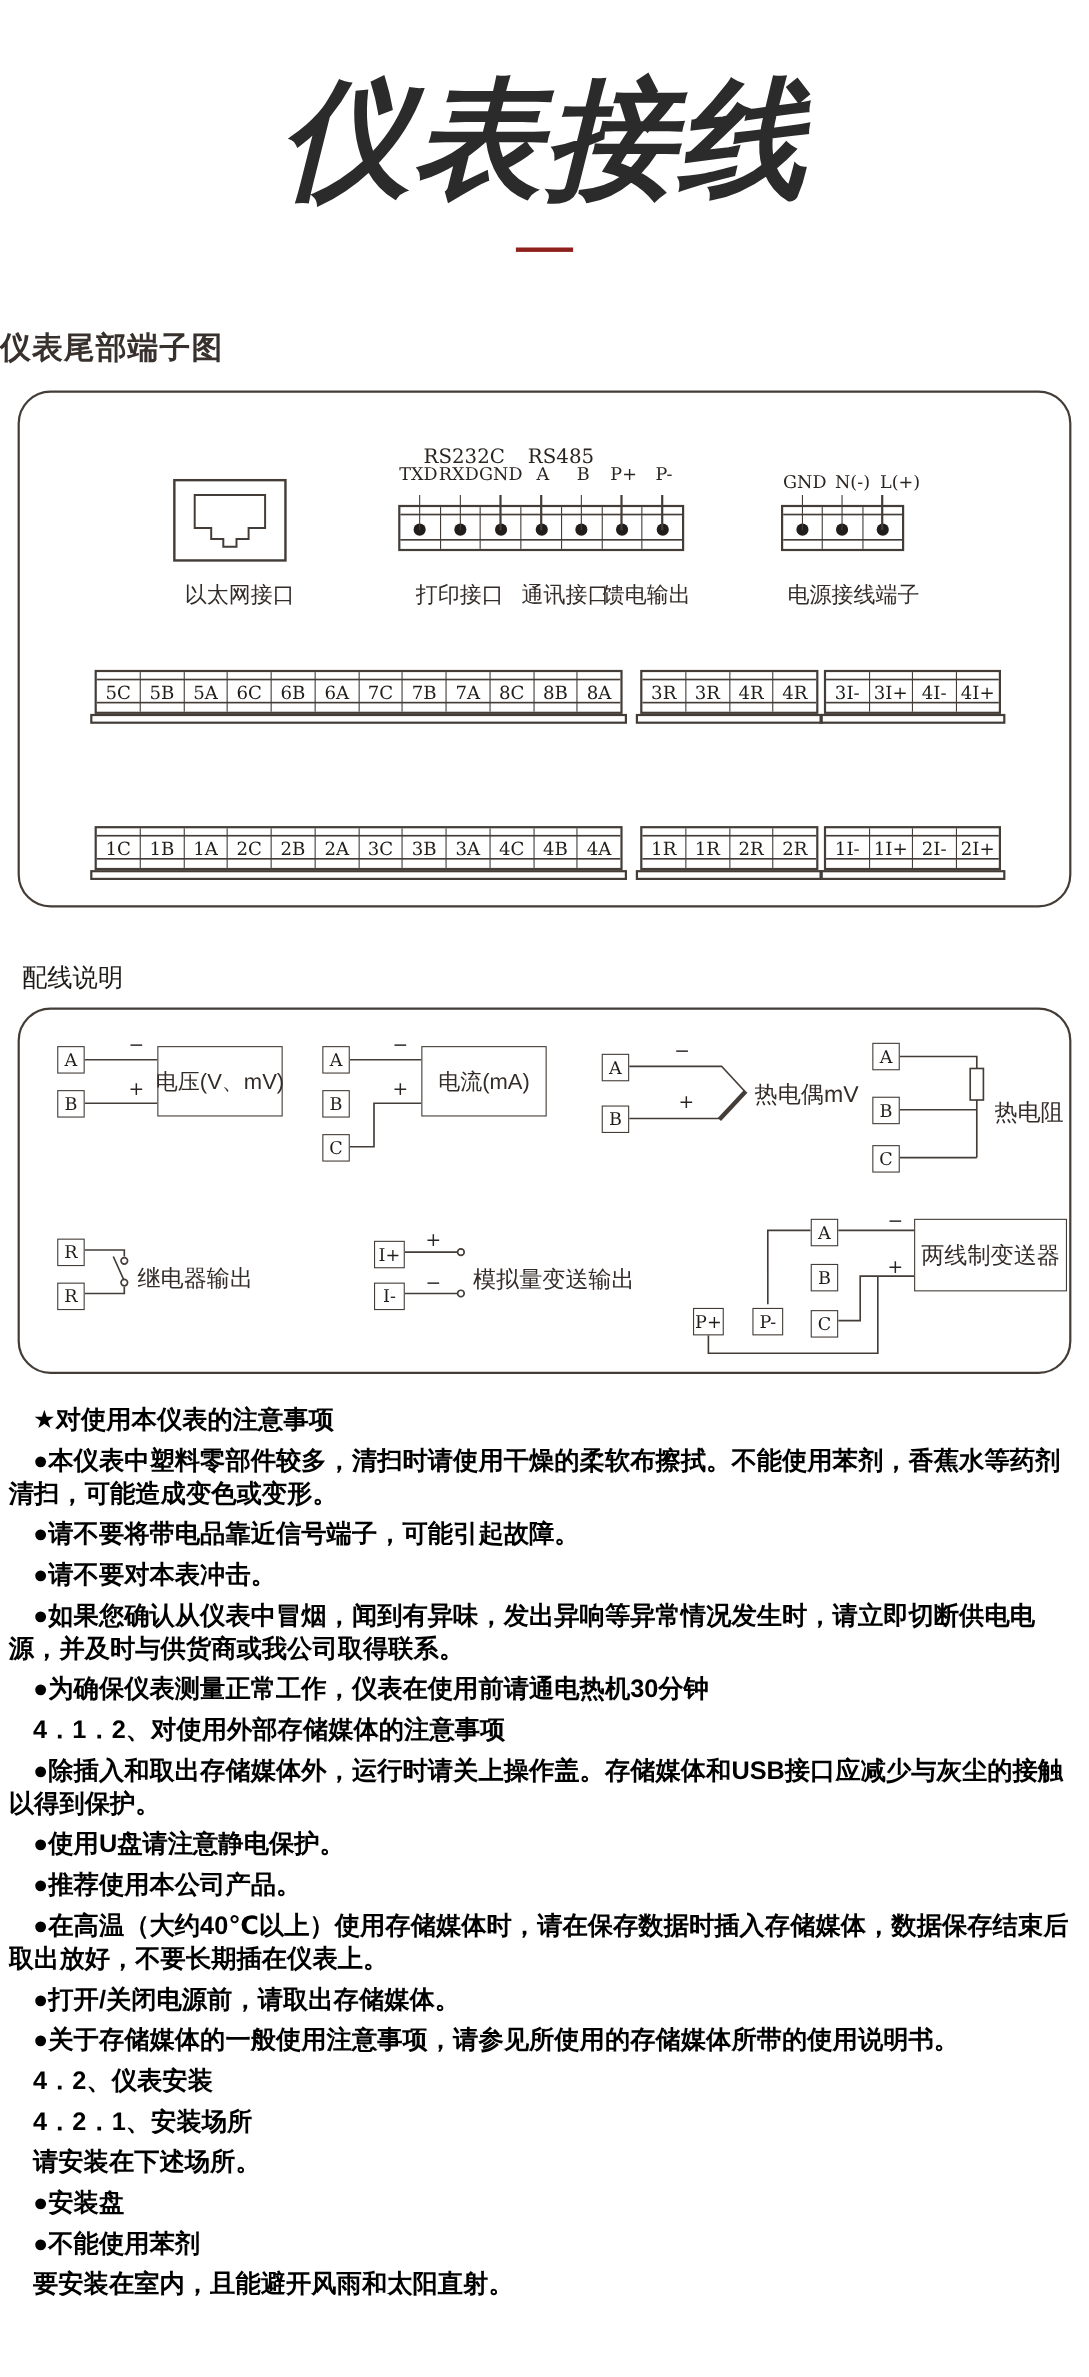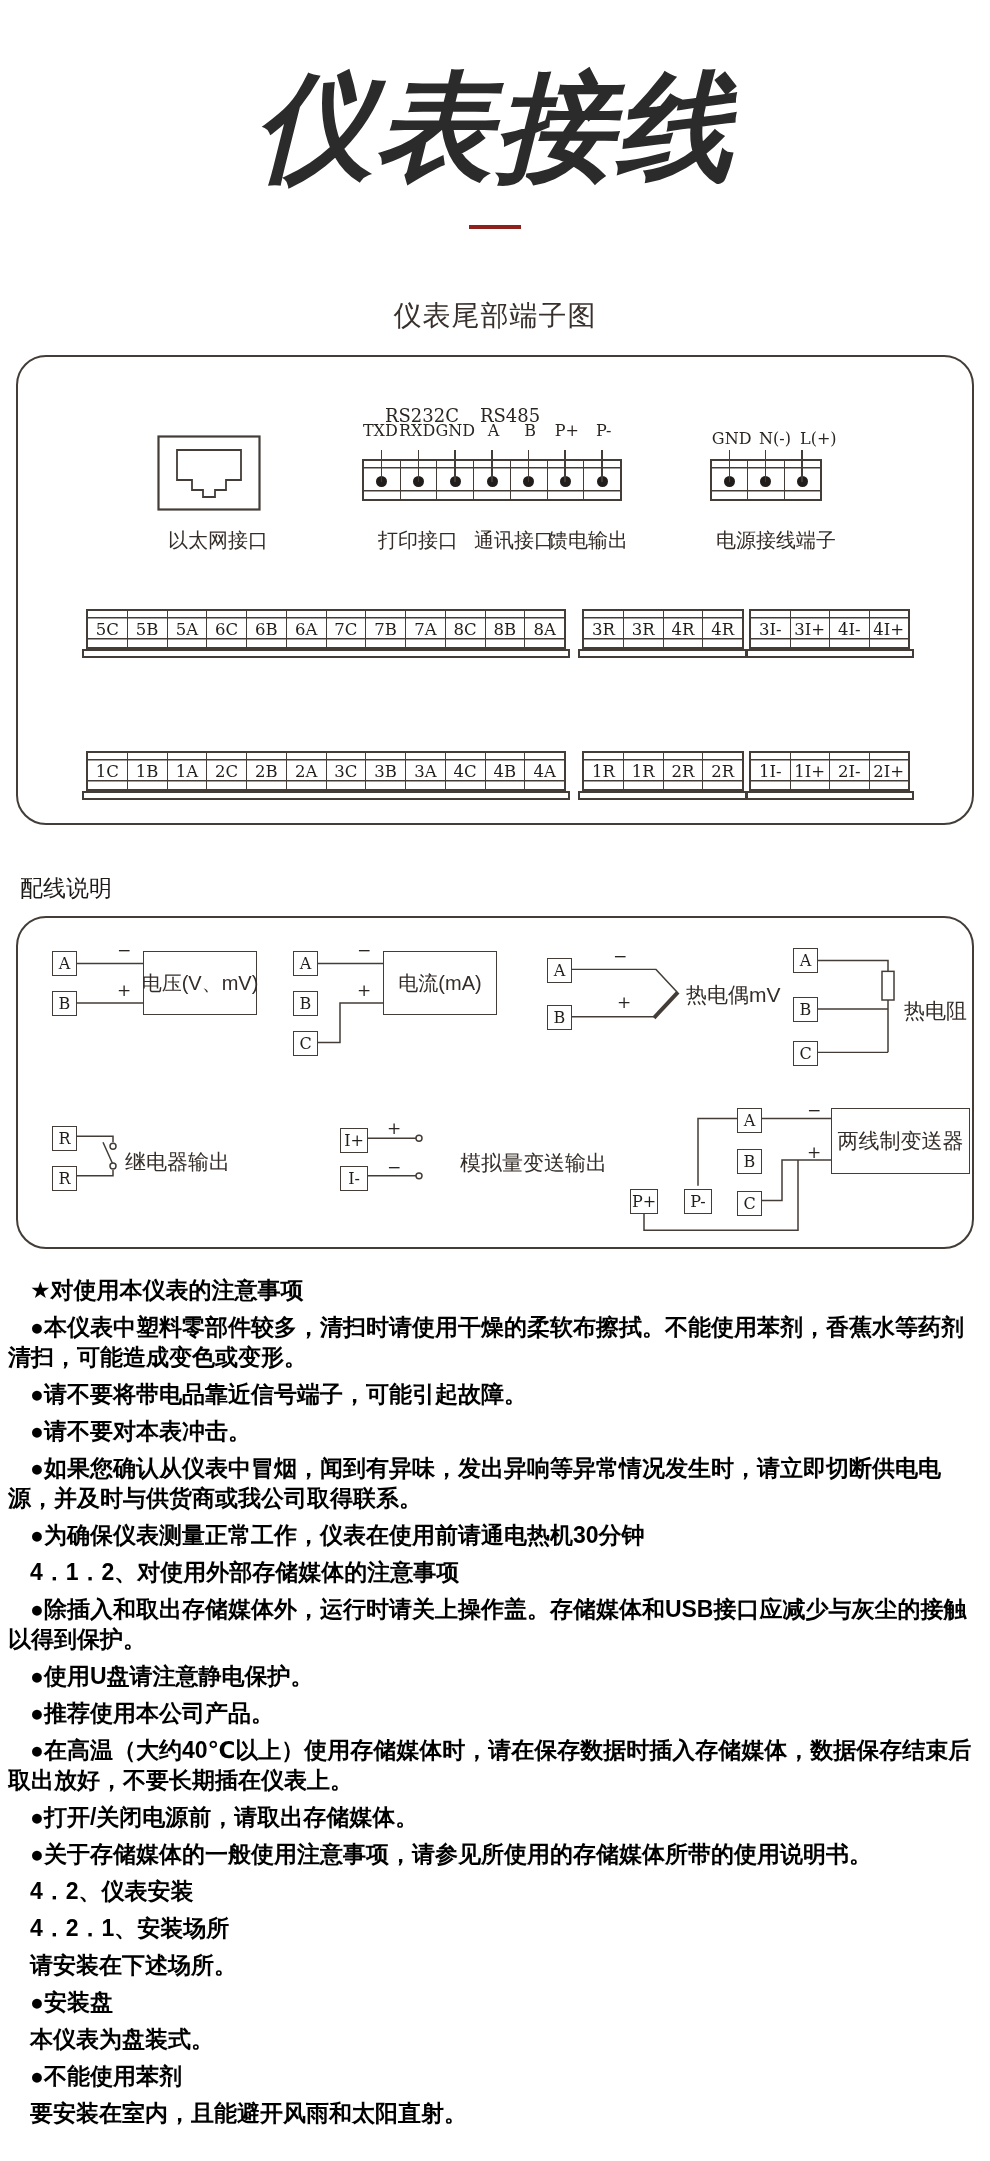--- a/index.html
+++ b/index.html
@@ -1,22 +1,22 @@
 <!DOCTYPE html>
 <html><head>
 <meta charset="utf-8">
 <style>
   html,body { margin:0; padding:0; background:#ffffff; }
   body { width:990px; font-family:"Liberation Sans","DejaVu Sans",sans-serif; color:#000; }
 
   .title { margin:64px 0 0; text-align:center; font-size:118px; line-height:1.08;
            font-weight:900; font-style:italic; letter-spacing:2px; color:#2b2b2b; }
   .divider { width:52px; height:4px; margin:34px auto 0; background:#8e211b; }
-  .subtitle { margin:70px 0 0; text-align:center; font-size:28px; line-height:1.2;
-              font-weight:400; letter-spacing:1px; color:#38302c; }
+  .subtitle { margin:70px 0 0; text-align:left; font-size:28px; line-height:1.2;
+              font-weight:700; letter-spacing:1px; color:#38302c; }
 
   .panel { position:relative; margin:22px 16px 0; border:2px solid #433c37;
            border-radius:30px; background:#fff; box-sizing:border-box; }
   #panel1 { height:470px; }
   #panel2 { height:333px; margin-top:14px; }
 
   .abs { position:absolute; }
   .ctr { text-align:center; white-space:nowrap; }
 
   
@@ -227,21 +227,21 @@
   <div class="abs dlabel" style="left:886px;top:79px;font-size:21px">热电阻</div>
 
   <div class="term" style="left:34px;top:208px">R</div>
   <div class="term" style="left:34px;top:248px">R</div>
   <div class="abs dlabel" style="left:107px;top:230px;font-size:21px">继电器输出</div>
 
   <div class="term w28" style="left:322px;top:210px">I+</div>
   <div class="term w28" style="left:322px;top:248px">I-</div>
   <div class="sign" style="left:366px;top:200px">+</div>
   <div class="sign" style="left:366px;top:239px">−</div>
-  <div class="abs dlabel" style="left:442px;top:231px;font-size:21px">模拟量变送输出</div>
+  <div class="abs dlabel" style="left:412px;top:231px;font-size:21px">模拟量变送输出</div>
 
   <div class="term" style="left:719px;top:190px">A</div>
   <div class="term" style="left:719px;top:231px">B</div>
   <div class="term" style="left:719px;top:273px">C</div>
   <div class="term w28" style="left:612px;top:271px">P+</div>
   <div class="term w28" style="left:666px;top:271px">P-</div>
   <div class="sign" style="left:786px;top:182px">−</div>
   <div class="sign" style="left:786px;top:224px">+</div>
   <div class="dbox dlabel" style="left:813px;top:190px;width:139px;height:66px;font-size:21px">两线制变送器</div>
 </div>
@@ -258,16 +258,15 @@
     <p class="note">●除插入和取出存储媒体外，运行时请关上操作盖。存储媒体和USB接口应减少与灰尘的接触以得到保护。</p>
     <p class="note">●使用U盘请注意静电保护。</p>
     <p class="note">●推荐使用本公司产品。</p>
     <p class="note">●在高温（大约40℃以上）使用存储媒体时，请在保存数据时插入存储媒体，数据保存结束后取出放好，不要长期插在仪表上。</p>
     <p class="note">●打开/关闭电源前，请取出存储媒体。</p>
     <p class="note">●关于存储媒体的一般使用注意事项，请参见所使用的存储媒体所带的使用说明书。</p>
     <p class="note">4．2、仪表安装</p>
     <p class="note">4．2．1、安装场所</p>
     <p class="note">请安装在下述场所。</p>
     <p class="note">●安装盘</p>
-    <p class="note">本仪表为盘装式。</p>
     <p class="note">●不能使用苯剂</p>
     <p class="note">要安装在室内，且能避开风雨和太阳直射。</p>
   </div>
 
 </body></html>

